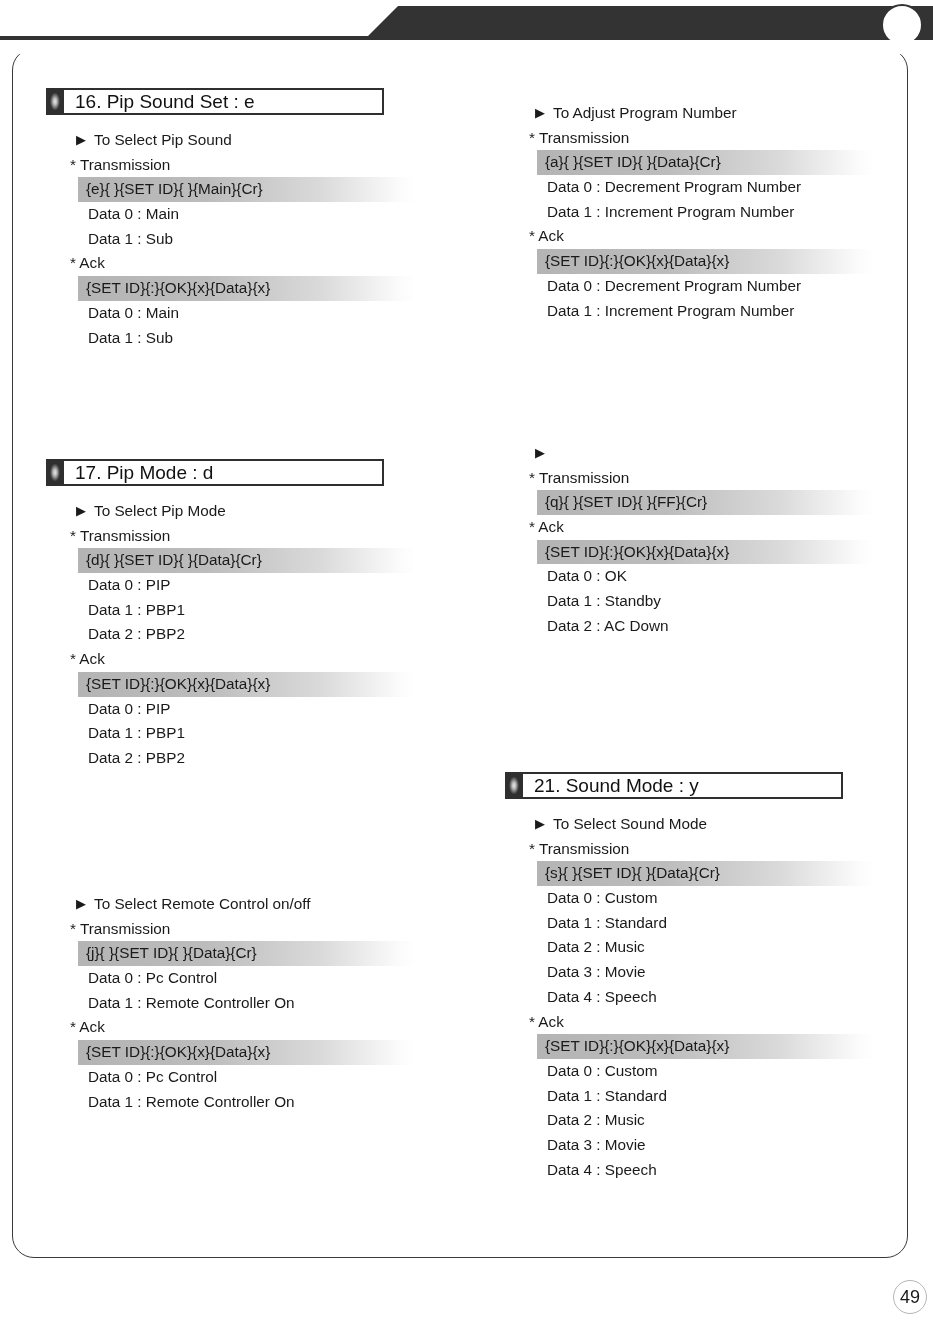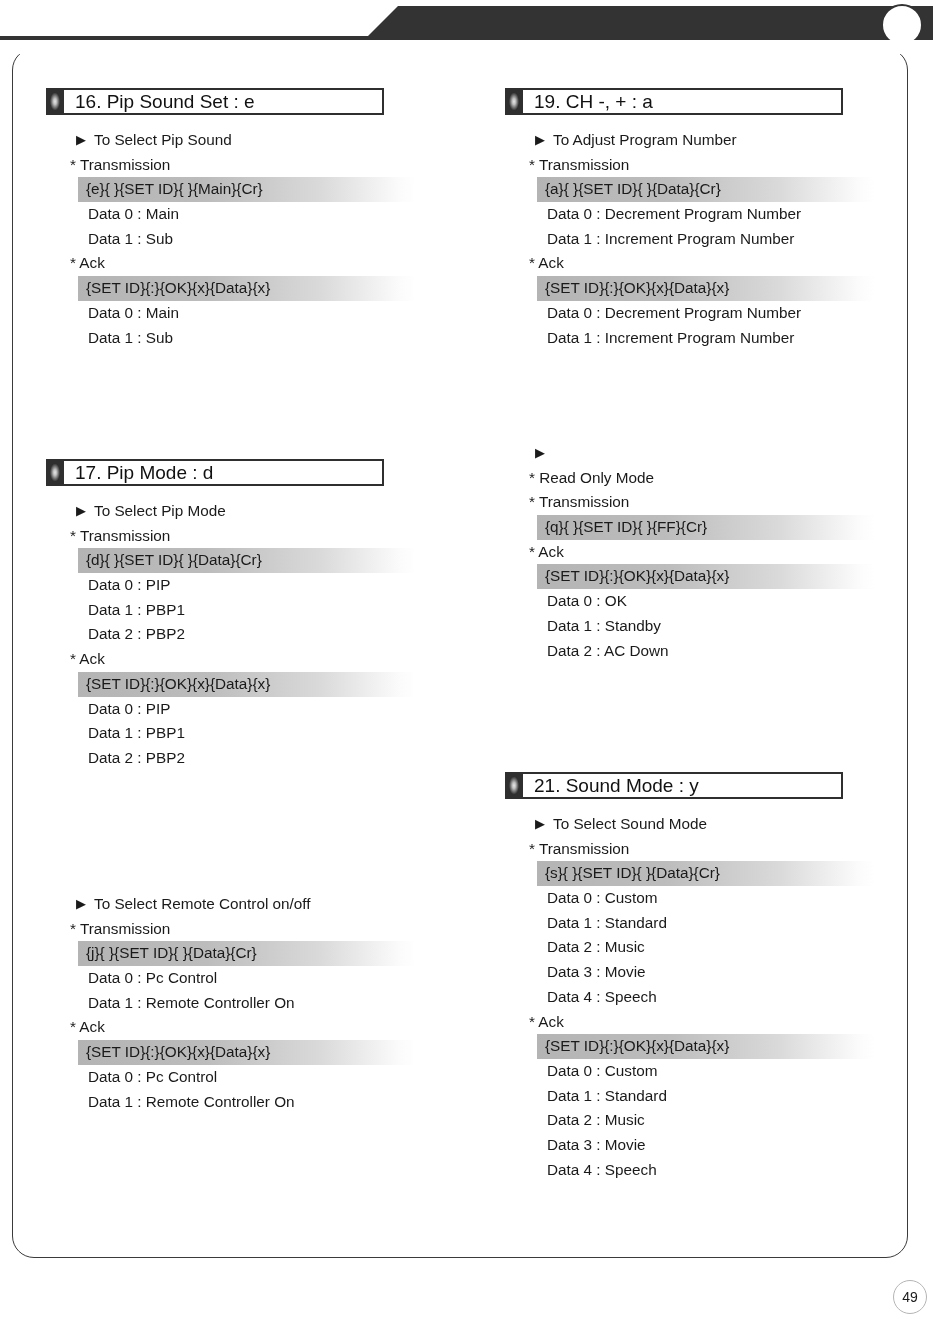--- a/index.html
+++ b/index.html
@@ -166,21 +166,21 @@
     position: absolute;
     left: 893px;
     top: 1280px;
     width: 34px;
     height: 34px;
     border-radius: 50%;
     border: 1px solid #b5b5b5;
     box-sizing: border-box;
     text-align: center;
     line-height: 32px;
-    font-size: 14px;
+    font-size: 18px;
     color: #1a1a1a;
     background: #ffffff;
   }
 </style>
 </head>
 <body>
 
 <div id="header-band">
   <svg id="header-shape" viewBox="0 0 933 56" preserveAspectRatio="none">
     <path d="M 0 36 L 368 36 L 398 6 L 933 6 L 933 48 L 0 48 Z" fill="#333333"></path>
@@ -241,42 +241,35 @@
         <div class="line line-data">Data 1 : Remote Controller On</div>
         <div class="line line-star">* Ack</div>
         <div class="line line-code" style="width: 338px;">{SET ID}{:}{OK}{x}{Data}{x}</div>
         <div class="line line-data">Data 0 : Pc Control</div>
         <div class="line line-data">Data 1 : Remote Controller On</div>
       </div>
     </div>
   </div>
 <div class="column" id="col-right">
     <div class="section" style="top: 0px; width: 338px;">
-      <div class="section-header">
-        <div class="section-header-icon"></div>
-        <div class="section-header-box">
-          <div class="section-title">19. CH -, + : a</div>
-        </div>
-      </div>
       <div class="section-body">
         <div class="line line-desc"><span class="bullet-arrow">▶</span><span class="bullet-text"> To Adjust Program Number</span></div>
         <div class="line line-star">* Transmission</div>
         <div class="line line-code" style="width: 338px;">{a}{ }{SET ID}{ }{Data}{Cr}</div>
         <div class="line line-data">Data 0 : Decrement Program Number</div>
         <div class="line line-data">Data 1 : Increment Program Number</div>
         <div class="line line-star">* Ack</div>
         <div class="line line-code" style="width: 338px;">{SET ID}{:}{OK}{x}{Data}{x}</div>
         <div class="line line-data">Data 0 : Decrement Program Number</div>
         <div class="line line-data">Data 1 : Increment Program Number</div>
       </div>
     </div>
     <div class="section" style="top: 340px; width: 338px;">
       <div class="section-body">
         <div class="line line-desc"><span class="bullet-arrow">▶</span></div>
-        <div class="line line-star">* Read Only Mode</div>
         <div class="line line-star">* Transmission</div>
         <div class="line line-code" style="width: 338px;">{q}{ }{SET ID}{ }{FF}{Cr}</div>
         <div class="line line-star">* Ack</div>
         <div class="line line-code" style="width: 338px;">{SET ID}{:}{OK}{x}{Data}{x}</div>
         <div class="line line-data">Data 0 : OK</div>
         <div class="line line-data">Data 1 : Standby</div>
         <div class="line line-data">Data 2 : AC Down</div>
       </div>
     </div>
     <div class="section" style="top: 684px; width: 338px;">

